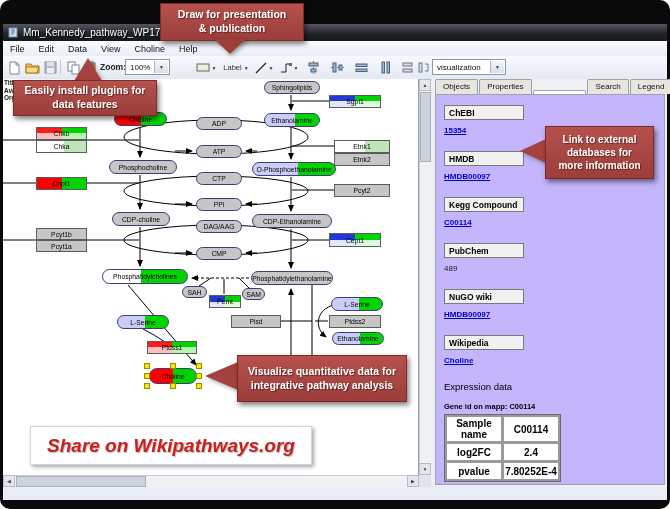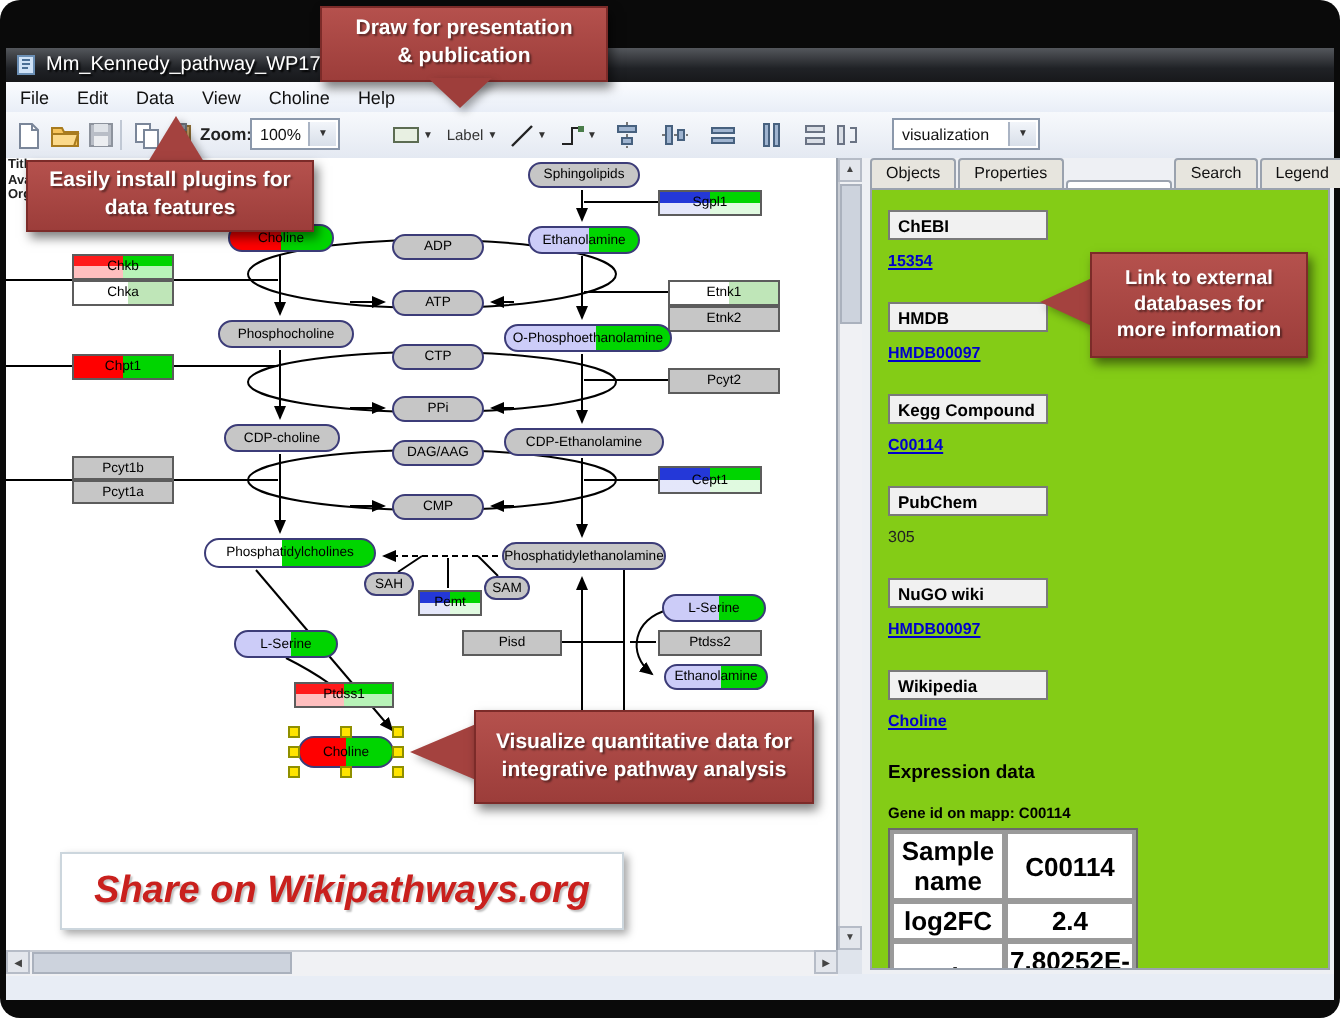--- a/index.html
+++ b/index.html
@@ -47,32 +47,32 @@
   .f-redgreengrad{background:linear-gradient(180deg,rgba(255,255,255,0) 0 45%,rgba(255,255,255,.72) 45% 100%),
     linear-gradient(90deg,#ff1a1a 0 50%,#00d500 50% 100%);}
   .f-whitegreenlight{background:linear-gradient(90deg,#ffffff 0 55%,#bfe6b8 55% 100%);}
   .handle{position:absolute;width:6px;height:6px;background:#ffe400;border:1px solid #8f8f00;box-sizing:border-box;}
   
   .panel{position:absolute;left:428px;top:0;width:236px;height:408px;background:#eef0f4;}
   .tabs{position:absolute;left:4px;top:0;height:15px;display:flex;font-size:8px;color:#111;}
   .tab{padding:2px 7px 0 7px;border:1px solid #9aa2ae;border-bottom:none;background:#e7e5de;margin-right:1px;
     border-radius:2px 2px 0 0;white-space:nowrap;}
   .tab.active{background:#fff;font-weight:bold;position:relative;top:-1px;padding-top:3px;margin-top:12px;}
-  .pcontent{position:absolute;left:4px;top:15px;right:2px;bottom:2px;background:#84cc16;border:1px solid #9aa2ae;
+  .pcontent{position:absolute;left:4px;top:15px;right:2px;bottom:2px;background:#c4b5fd;border:1px solid #9aa2ae;
     overflow:hidden;padding:10px 0 0 8px;box-sizing:border-box;}
   .sechdr{width:80px;height:15px;border:1px solid #7a7a7a;background:#f1f1f1;font-size:8.5px;font-weight:bold;
     color:#000;display:flex;align-items:center;padding-left:4px;box-sizing:border-box;}
   .secval{font-size:8px;font-weight:bold;margin:6px 0 16px 0;}
   .secval a{color:#0000cc;text-decoration:underline;}
   .plain{color:#222;text-decoration:none;font-weight:normal;}
-  .exptitle{font-size:9.5px;font-weight:bold;margin:2px 0 10px 0;}
+  .exptitle{font-size:9.5px;font-weight:normal;margin:2px 0 10px 0;}
   .geneid{font-size:7.5px;font-weight:bold;margin-bottom:3px;}
   table.expr{border-collapse:separate;border-spacing:1px;background:#9a9a9a;border:1px solid #6a6a6a;}
   table.expr td{background:#fff;border:1px solid #9a9a9a;width:52px;height:14px;text-align:center;
-    font-size:13px;font-weight:bold;}
+    font-size:10px;font-weight:bold;}
   
   .callout{position:absolute;background:linear-gradient(180deg,#b5514d,#9c3d3a);border:1px solid #7c2b29;
     color:#fff;font-weight:bold;font-size:10.5px;text-align:center;display:flex;align-items:center;justify-content:center;
     line-height:1.3;box-shadow:2px 3px 5px rgba(0,0,0,.5);text-shadow:1px 1px 1px rgba(0,0,0,.45);}
   .tail{position:absolute;width:0;height:0;filter:drop-shadow(2px 2px 2px rgba(0,0,0,.35));}
   .sharebox{position:absolute;left:30px;top:426px;width:280px;height:37px;background:#fff;border:1px solid #ccd6dd;
     box-shadow:2px 2px 4px rgba(0,0,0,.35);display:flex;align-items:center;justify-content:center;}
   .sharetxt{font-size:19px;font-weight:bold;font-style:italic;color:#c9201d;text-shadow:1px 1px 1px rgba(0,0,0,.25);}
   svg.icon{display:block;}
 </style>
@@ -195,21 +195,21 @@
             <rect x="2" y="2" width="9" height="3" fill="#d9dee6" stroke="#6a7384"></rect>
             <rect x="2" y="8" width="9" height="3" fill="#d9dee6" stroke="#6a7384"></rect>
           </svg>
       </div>
       <div class="tbtn" style="left:412px">
         <svg class="icon" width="13" height="13">
             <rect x="2" y="2" width="3" height="9" fill="#d9dee6" stroke="#6a7384"></rect>
             <path d="M8 3h3v7H8" fill="none" stroke="#6a7384"></path>
           </svg>
       </div>
-      <div class="combo" style="left:443px;width:74px">
+      <div class="combo" style="left:429px;width:74px">
         <span>visualization</span>
           <span class="car">▼</span>
       </div>
     </div>
 
     <div class="main">
 
       <div class="canvas">
         <div class="infotext abs" style="left:1px;top:0">
           <div>Title:</div>
@@ -331,21 +331,21 @@
           <div class="tab">Legend</div>
         </div>
         <div class="pcontent">
           <div class="sechdr">ChEBI</div>
           <div class="secval"><a href="#">15354</a></div>
           <div class="sechdr">HMDB</div>
           <div class="secval"><a href="#">HMDB00097</a></div>
           <div class="sechdr">Kegg Compound</div>
           <div class="secval"><a href="#">C00114</a></div>
           <div class="sechdr">PubChem</div>
-          <div class="secval"><span class="plain">305</span></div>
+          <div class="secval"><span class="plain">489</span></div>
           <div class="sechdr">NuGO wiki</div>
           <div class="secval"><a href="#">HMDB00097</a></div>
           <div class="sechdr">Wikipedia</div>
           <div class="secval"><a href="#">Choline</a></div>
           <div class="exptitle">Expression data</div>
           <div class="geneid">Gene id on mapp: C00114</div>
           <table class="expr">
             <tbody>
                 <tr>
                   <td>Sample name</td>

